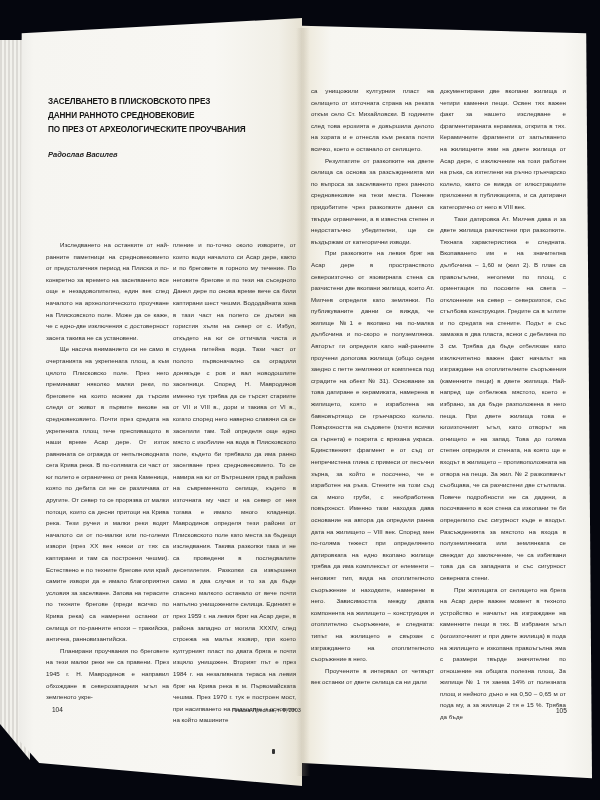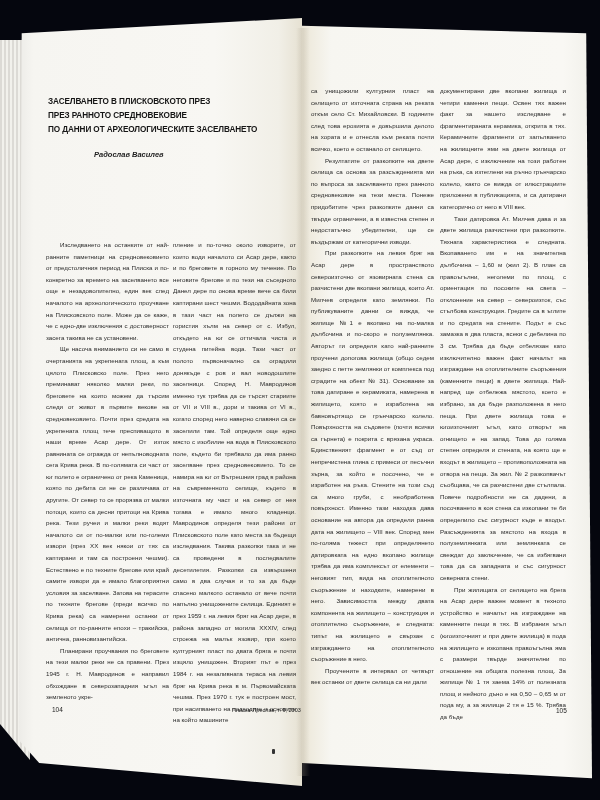--- a/index.html
+++ b/index.html
@@ -7,21 +7,21 @@
   .spread{position:absolute;left:10px;top:18px;width:582px;height:768px;}
   .page{position:absolute;top:0;height:100%;}
   .page-left{left:0;width:292px;background:linear-gradient(90deg,#e7e6e2 0%,#f6f5f1 8%,#f8f7f3 70%,#f1efe7 92%,#e6e1d2 100%);
     clip-path:polygon(4% 2%,100% 0,100% 100%,10% 97%,3% 94%);}
   .page-right{left:292px;width:290px;background:linear-gradient(90deg,#ece7d8 0%,#f7f6f1 10%,#f9f8f4 90%,#f1f0ea 100%);
     clip-path:polygon(0 1%,98% 2%,100% 99%,0 97%);}
   .edges{position:absolute;left:0;top:40px;width:30px;height:720px;
     background:repeating-linear-gradient(90deg,#dcdad5 0 2px,#f2f1ec 2px 4px);clip-path:polygon(0 0,100% 0,100% 100%,0 95%);}
   .gutter{position:absolute;left:286px;top:10px;width:14px;height:748px;background:linear-gradient(90deg,rgba(0,0,0,0) 0,rgba(160,150,130,.25) 50%,rgba(0,0,0,0) 100%);}
   .title{position:absolute;left:48px;top:96px;width:250px;font-weight:bold;font-size:8.2px;letter-spacing:-0.1px;line-height:13px;color:#161616;transform:scaleY(1.05);}
-  .author{position:absolute;left:48px;top:150px;font-size:7.5px;font-weight:bold;font-style:italic;color:#222;margin-left:46px;}
+  .author{position:absolute;left:48px;top:150px;font-size:7.5px;font-weight:bold;font-style:italic;color:#222;}
   .col{position:absolute;font-size:6.2px;line-height:11.6px;color:#2a2a2a;text-align:justify;}
   .col p{margin:0;text-indent:14px;}
   .col p.noindent{text-indent:0;}
   .c1{left:46px;top:239px;width:123px;}
   .c2{left:173px;top:239px;width:123px;}
   .c3{left:311px;top:85px;width:123px;}
   .c4{left:440px;top:85px;width:126px;}
   .folio{position:absolute;font-size:6.5px;color:#222;}
   .pg-left{left:52px;top:706px;}
   .journal{left:232px;top:707px;font-size:5.5px;}
@@ -33,22 +33,22 @@
 
 <div class="edges"></div>
 <div class="spread">
   <div class="page page-left"></div>
   <div class="page page-right"></div>
   <div class="gutter"></div>
 </div>
 
 <div class="title">
   <div>ЗАСЕЛВАНЕТО В ПЛИСКОВСКОТО ПРЕЗ</div>
-  <div>ПРЕЗ РАННОТО СРЕДНОВЕКОВИЕ</div>
-  <div>ПО ДАННИ ОТ АРХЕОЛОГИЧЕСКИТЕ ЗАСЕЛВАНЕТО</div>
+  <div>ДАННИ РАННОТО СРЕДНОВЕКОВИЕ</div>
+  <div>ПО ПРЕЗ ОТ АРХЕОЛОГИЧЕСКИТЕ ПРОУЧВАНИЯ</div>
 </div>
 <div class="author">Радослав Василев</div>
 
 <div class="col c1">
   <p>Изследването на останките от най-ранните паметници на средновековието от предстоличния период на Плиска и по-конкретно за времето на заселването все още е незадоволително, един век след началото на археологическото проучване на Плисковското поле. Може да се каже, че с едно-две изключения с достоверност засега такива не са установени.</p>
   <p>Ще насоча вниманието си не само в очертанията на укрепената площ, а към цялото Плисковско поле. През него преминават няколко малки реки, по бреговете на които можем да търсим следи от живот в първите векове на средновековието. Почти през средата на укрепената площ тече преспиващото в наши време Асар дере. От изток равнината се огражда от непълноводната сега Крива река. В по-голямата си част от юг полето е ограничено от река Каменица, която по дебита си не се различава от другите. От север то се прорязва от малки потоци, които са десни притоци на Крива река. Тези ручеи и малки реки водят началото си от по-малки или по-големи извори (през XX век някои от тях са каптирани и там са построени чешми). Естествено е по техните брегове или край самите извори да е имало благоприятни условия за заселване. Затова на терасите по техните брегове (преди всичко по Крива река) са намерени останки от селища от по-ранните епохи – тракийска, антична, ранновизантийска.</p>
   <p>Планирани проучвания по бреговете на тези малки реки не са правени. През 1945 г. Н. Мавродинов е направил обхождане в северозападния ъгъл на земленото укре-</p>
 </div>
 
 <div class="col c2">

